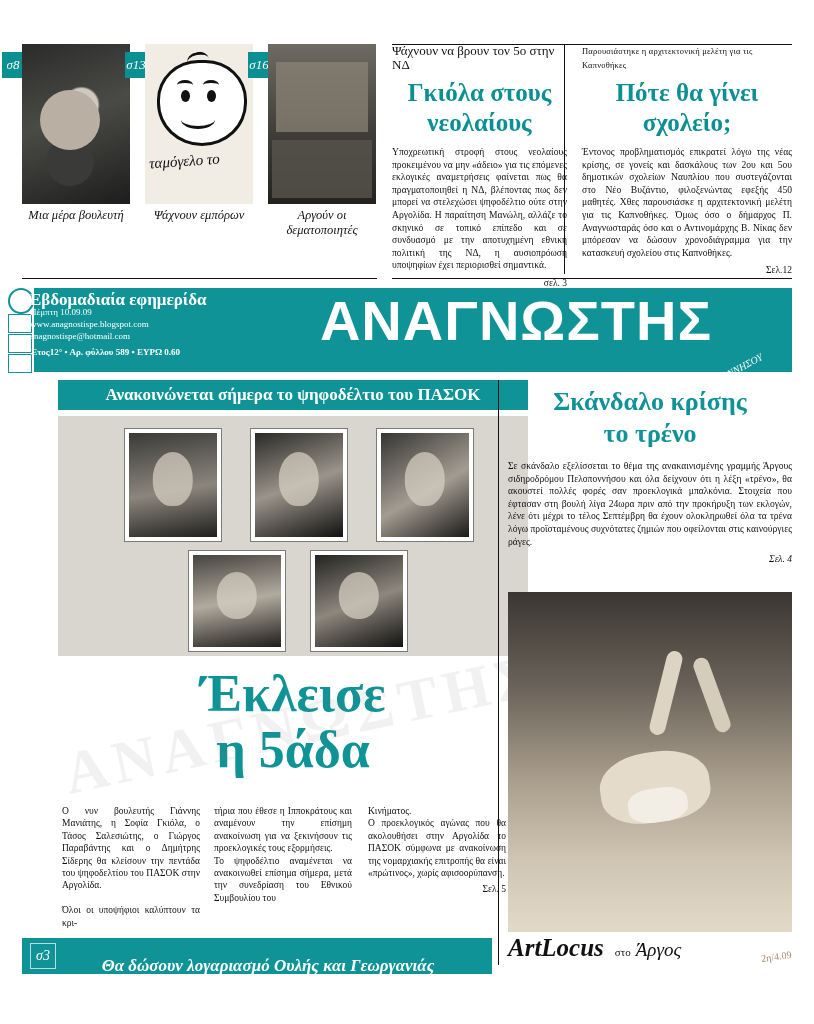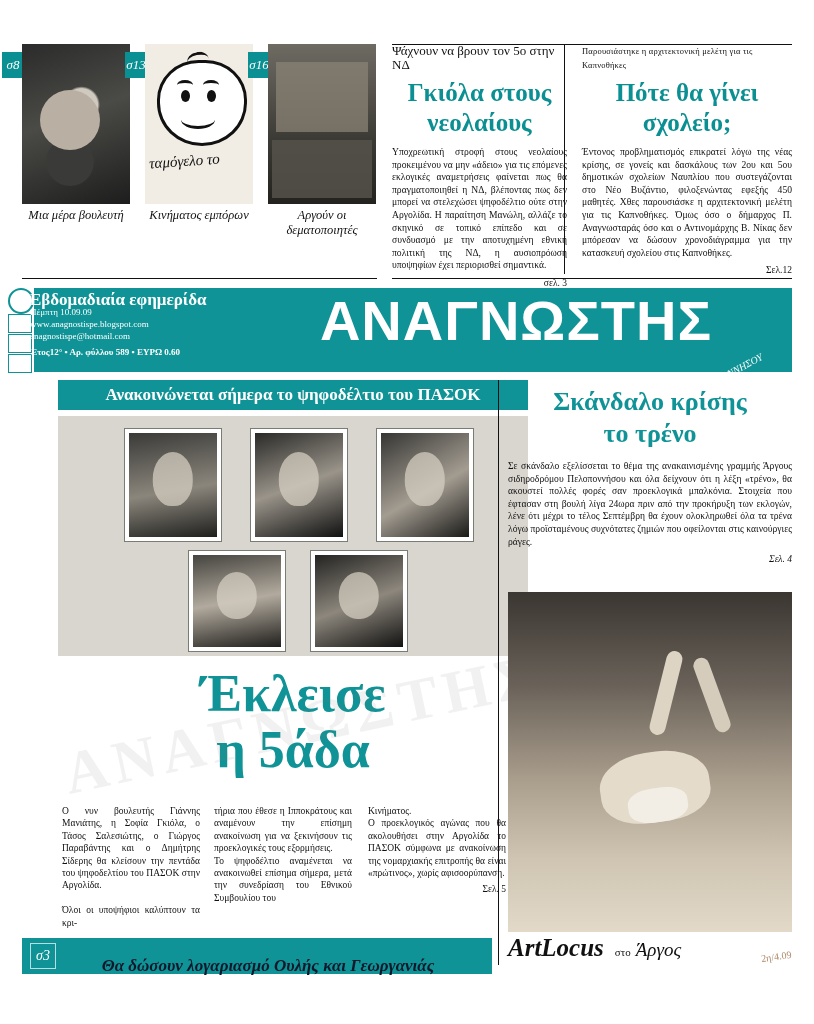--- a/index.html
+++ b/index.html
@@ -95,21 +95,21 @@
   .beachphoto .suit{position:absolute;left:120px;top:196px;width:60px;height:34px;background:#f2eee6;border-radius:40%;transform:rotate(-8deg);}
   .artlocus{position:absolute;left:508px;top:934px;width:284px;height:30px;display:flex;align-items:baseline;}
   .artlocus .a1{font-weight:bold;font-style:italic;font-size:25px;color:#111;}
   .artlocus .a2{font-size:11px;margin-left:11px;}
   .artlocus .a3{font-style:italic;font-size:19px;margin-left:5px;}
   .artlocus .stamp{position:absolute;right:0;bottom:2px;font-size:10px;color:#b08a6a;transform:rotate(-8deg);}
 
   
   .botbar{position:absolute;left:22px;top:938px;width:470px;height:36px;background:#0f9396;display:flex;align-items:center;}
   .botbar .tag{margin-left:8px;width:24px;height:24px;color:#fff;font-style:italic;font-size:14px;display:flex;align-items:center;justify-content:center;border:1px solid rgba(255,255,255,.7);}
-  .botbar .txt{flex:1;text-align:center;color:#0f172a;font-weight:bold;font-style:italic;font-size:17px;padding-right:12px;margin-top:20px;}
+  .botbar .txt{flex:1;text-align:center;color:#ffffff;font-weight:bold;font-style:italic;font-size:17px;padding-right:12px;margin-top:20px;}
 
   
   .hr-dark{position:absolute;background:#111;height:1px;}
 
   
   .wm{position:absolute;left:60px;top:690px;font-size:60px;color:rgba(120,120,120,.10);transform:rotate(-12deg);font-weight:bold;letter-spacing:6px;pointer-events:none;}
 </style>
 </head>
 <body>
 
@@ -135,21 +135,21 @@
             <div class="brow l"></div>
               <div class="brow r"></div>
             <div class="eye l"></div>
               <div class="eye r"></div>
             <div class="mouth"></div>
             <div class="hair"></div>
           </div>
           <div class="smileytext">ταμόγελο το</div>
         </div>
       </div>
-      <div class="cap">Κινήματος
+      <div class="cap">Ψάχνουν
 εμπόρων</div>
     </div>
 
     <div class="teaser">
       <div class="pagetag">σ16</div>
       <div class="photo">
           <div class="ph3"></div>
         </div>
       <div class="cap">Αργούν
 οι δεματοποιητές</div>

